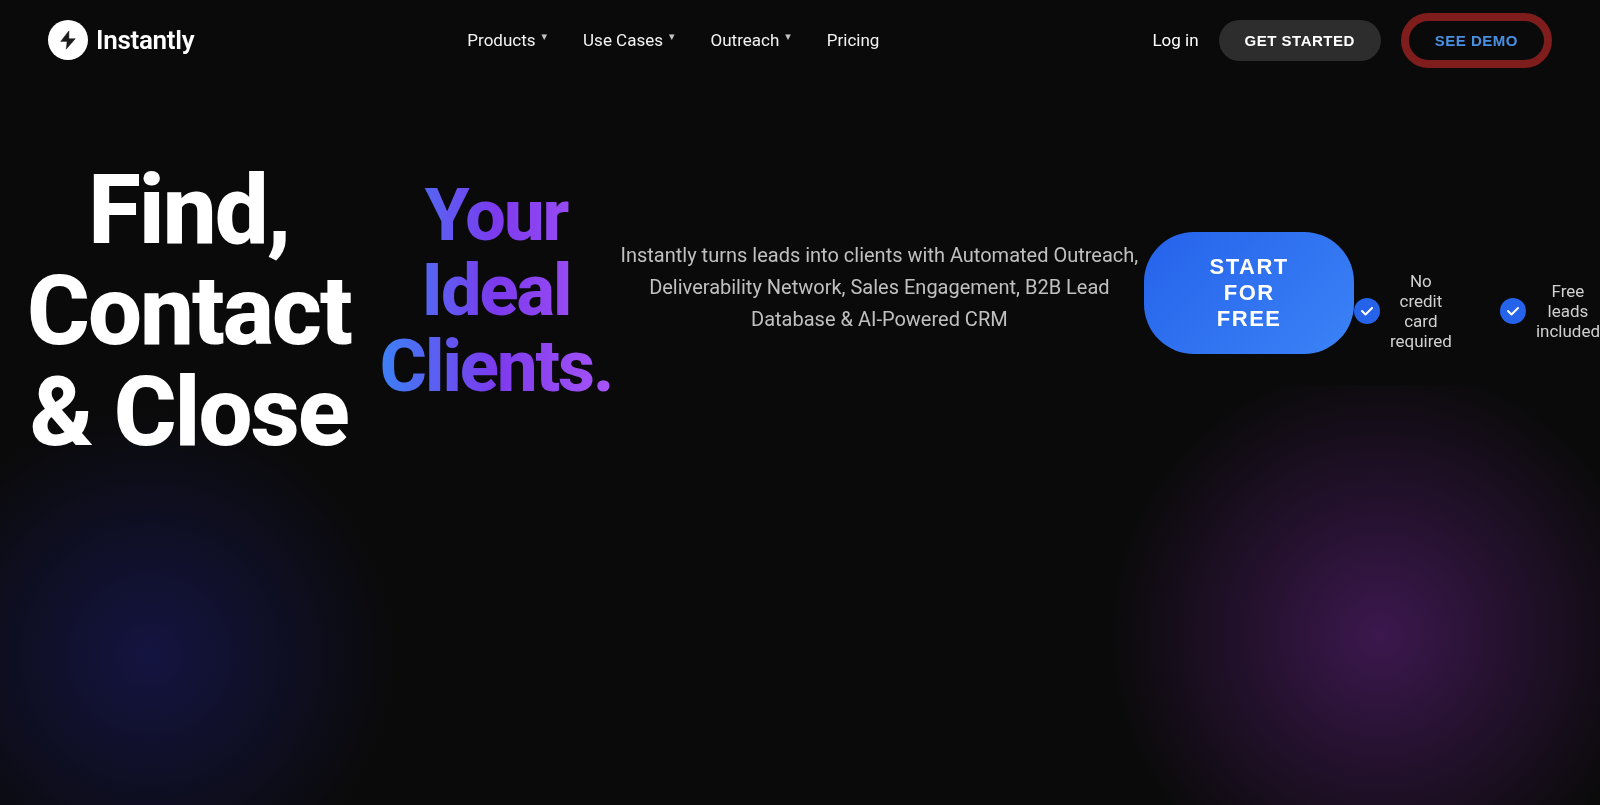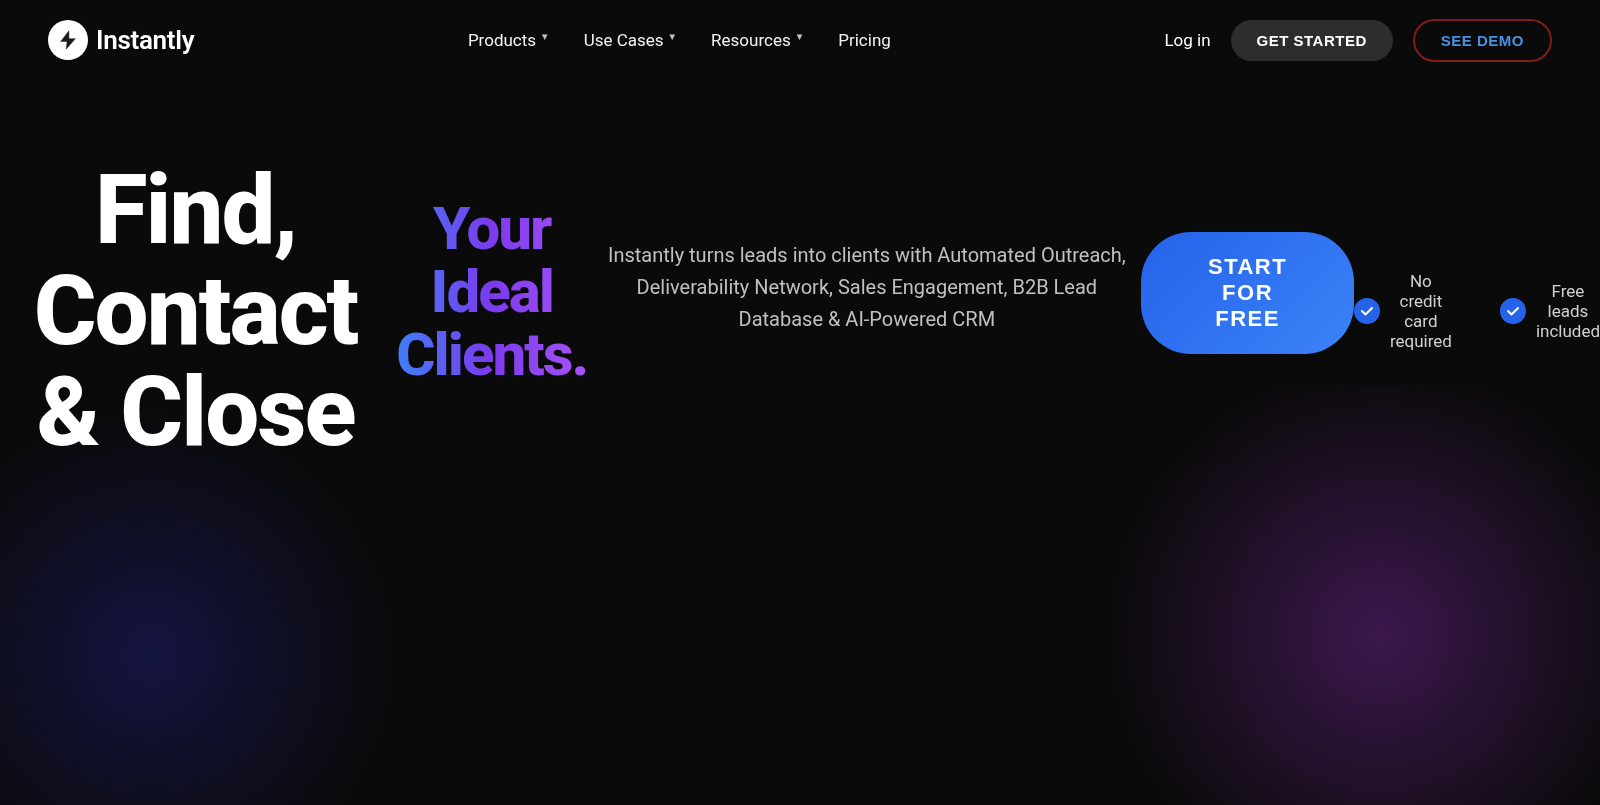--- a/index.html
+++ b/index.html
@@ -121,21 +121,21 @@
       font-size: 15px;
       font-weight: 700;
       letter-spacing: 0.5px;
       text-transform: uppercase;
       cursor: pointer;
     }
 
     .btn-see-demo {
       background: transparent;
       color: #4a90e2;
-      border: 2px solid #7f1d1d;
+      border: 8px solid #7f1d1d;
       border-radius: 50px;
       padding: 11px 26px;
       font-size: 15px;
       font-weight: 700;
       letter-spacing: 0.5px;
       text-transform: uppercase;
       cursor: pointer;
     }
 
     
@@ -151,21 +151,21 @@
 
     .hero-headline-line1 {
       color: #ffffff;
       font-size: 96px;
       font-weight: 800;
       line-height: 1.05;
       letter-spacing: -2px;
     }
 
     .hero-headline-line2 {
-      font-size: 60px;
+      font-size: 72px;
       font-weight: 800;
       line-height: 1.05;
       letter-spacing: -2px;
       background: linear-gradient(90deg, #3b82f6 0%, #7c3aed 50%, #a855f7 100%);
       -webkit-background-clip: text;
       -webkit-text-fill-color: transparent;
       background-clip: text;
       margin-bottom: 40px;
     }
 
@@ -242,21 +242,21 @@
   <div class="nav-center">
     <div class="nav-item">
       <span>Products</span>
       <span class="chevron">▾</span>
     </div>
     <div class="nav-item">
       <span>Use Cases</span>
       <span class="chevron">▾</span>
     </div>
     <div class="nav-item">
-      <span>Resources</span>
+      <span>Outreach</span>
       <span class="chevron">▾</span>
     </div>
     <div class="nav-item">
       <span>Pricing</span>
     </div>
   </div>
 
   <div class="nav-right">
     <span class="nav-login">Log in</span>
     <button class="btn-get-started">GET STARTED</button>

